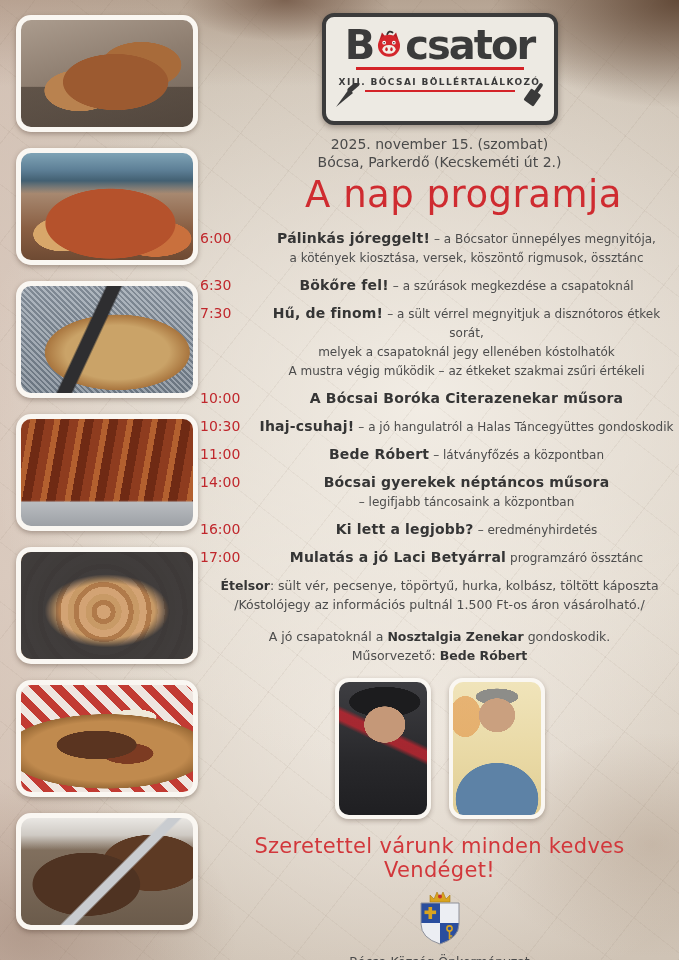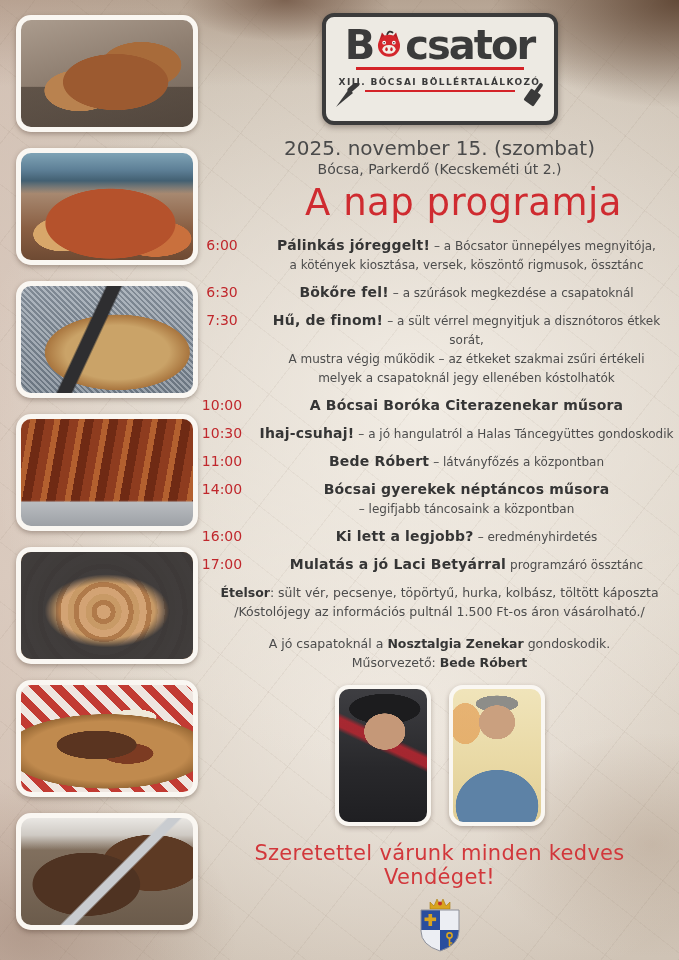--- a/index.html
+++ b/index.html
@@ -77,28 +77,28 @@
   .logo-word{display:flex;align-items:center;justify-content:center;margin-top:8px;
     font-size:40px;font-weight:bold;letter-spacing:-2px;color:#3b3b3b;line-height:1;}
   .logo-word .pig{margin:0 1px;}
   .logo-rule{width:168px;height:3px;background:#d42328;margin:2px auto 0;}
   .logo-sub{margin-top:7px;font-size:9px;font-weight:bold;letter-spacing:1.4px;color:#3b3b3b;}
   .logo-sub-rule{width:150px;height:2px;background:#d42328;margin:3px auto 0;}
   .knife{position:absolute;bottom:8px;}
   .knife.left{left:8px;}
   .knife.right{right:8px;}
 
-  .date-line{margin-top:11px;font-size:20px;color:#4a4a4a;line-height:1.25;}
+  .date-line{margin-top:11px;font-size:14px;color:#4a4a4a;line-height:1.25;}
   .loc-line{font-size:14px;color:#4a4a4a;line-height:1.25;}
   .main-title{margin:4px 0 0;font-size:37px;font-weight:normal;color:#cf2b30;letter-spacing:.5px;line-height:1.1;padding-left:48px;}
 
   
   .schedule{margin-top:13px;text-align:left;}
   .s-row{display:flex;margin-bottom:8px;}
-  .s-time{width:44px;flex:none;text-align:center;color:#c0272c;font-size:14px;line-height:19px;}
+  .s-time{width:44px;flex:none;text-align:left;color:#c0272c;font-size:14px;line-height:19px;}
   .s-body{margin-left:10px;flex:1;text-align:center;}
   .s-line{font-size:12px;line-height:19px;color:#4c4c4c;}
   .s-title{font-size:14px;color:#353535;letter-spacing:.2px;}
   .s-inline{margin-left:4px;}
 
   .food-block{margin-top:8px;font-size:12.5px;color:#4c4c4c;line-height:19px;}
   .food-block b{color:#353535;}
   .band-block{margin-top:13px;font-size:12.5px;color:#4c4c4c;line-height:19px;}
   .band-block b{color:#353535;}
 
@@ -192,22 +192,22 @@
         <div class="s-row">
           <div class="s-time">6:30</div>
           <div class="s-body">
             <div class="s-line"><b class="s-title">Bökőre fel!</b><span class="s-inline">– a szúrások megkezdése a csapatoknál</span></div>
           </div>
         </div>
         <div class="s-row">
           <div class="s-time">7:30</div>
           <div class="s-body">
             <div class="s-line"><b class="s-title">Hű, de finom!</b><span class="s-inline">– a sült vérrel megnyitjuk a disznótoros étkek sorát,</span></div>
+            <div class="s-line">melyek a csapatoknál jegy ellenében kóstolhatók</div>
             <div class="s-line">A mustra végig működik – az étkeket szakmai zsűri értékeli</div>
-            <div class="s-line">melyek a csapatoknál jegy ellenében kóstolhatók</div>
           </div>
         </div>
         <div class="s-row">
           <div class="s-time">10:00</div>
           <div class="s-body">
             <div class="s-line"><b class="s-title">A Bócsai Boróka Citerazenekar műsora</b></div>
           </div>
         </div>
         <div class="s-row">
           <div class="s-time">10:30</div>

